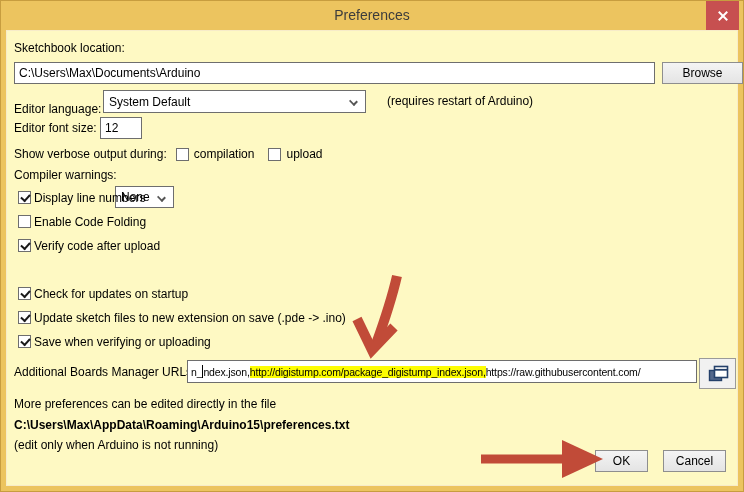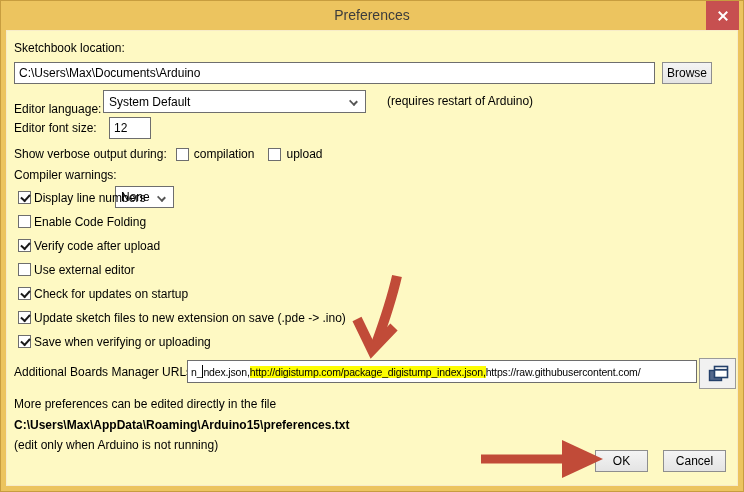--- a/index.html
+++ b/index.html
@@ -79,31 +79,31 @@
       <span class="xb b2"></span>
     </div>
   </div>
 
   <div class="content">
 
     <span class="lbl" style="left:7px; top:10px;">Sketchbook location:</span>
     <div class="field" style="left:7px; top:31px; width:641px; height:22px;">
       <span>C:\Users\Max\Documents\Arduino</span>
     </div>
-    <div class="btn" style="left:655px; top:31px; width:50px; height:22px;">Browse</div>
+    <div class="btn" style="left:655px; top:31px; width:81px; height:22px;">Browse</div>
 
     <span class="lbl" style="left:7px; top:63px;margin-top:8px;">Editor language:</span>
     <div class="combo" style="left:96px; top:59px; width:263px; height:23px;">
       <span>System Default</span>
       <span class="chev"></span>
     </div>
     <span class="lbl" style="left:380px; top:63px;">(requires restart of Arduino)</span>
 
     <span class="lbl" style="left:7px; top:90px;">Editor font size:</span>
-    <div class="field" style="left:102px; top:86px; width:42px; height:22px;">
+    <div class="field" style="left:93px; top:86px; width:42px; height:22px;">
       <span>12</span>
     </div>
 
     <div class="inline-opts" style="left:7px; top:112px;">
       <span class="lbl">Show verbose output during:</span>
       <span class="opt" style="margin-left:9px;">
         <span class="checkbox"></span>
         <span>compilation</span>
       </span>
       <span class="opt" style="margin-left:14px;">
@@ -122,24 +122,20 @@
       <span class="checkbox checked"></span>
       <span class="cb-label">Display line numbers</span>
     </div>
     <div class="cb-row" style="top:184px;">
       <span class="checkbox"></span>
       <span class="cb-label">Enable Code Folding</span>
     </div>
     <div class="cb-row" style="top:208px;">
       <span class="checkbox checked"></span>
       <span class="cb-label">Verify code after upload</span>
-    </div>
-    <div class="cb-row" style="top:232px;">
-      <span class="checkbox"></span>
-      <span class="cb-label">Use external editor</span>
     </div>
     <div class="cb-row" style="top:256px;">
       <span class="checkbox checked"></span>
       <span class="cb-label">Check for updates on startup</span>
     </div>
     <div class="cb-row" style="top:280px;">
       <span class="checkbox checked"></span>
       <span class="cb-label">Update sketch files to new extension on save (.pde -&gt; .ino)</span>
     </div>
     <div class="cb-row" style="top:304px;">

